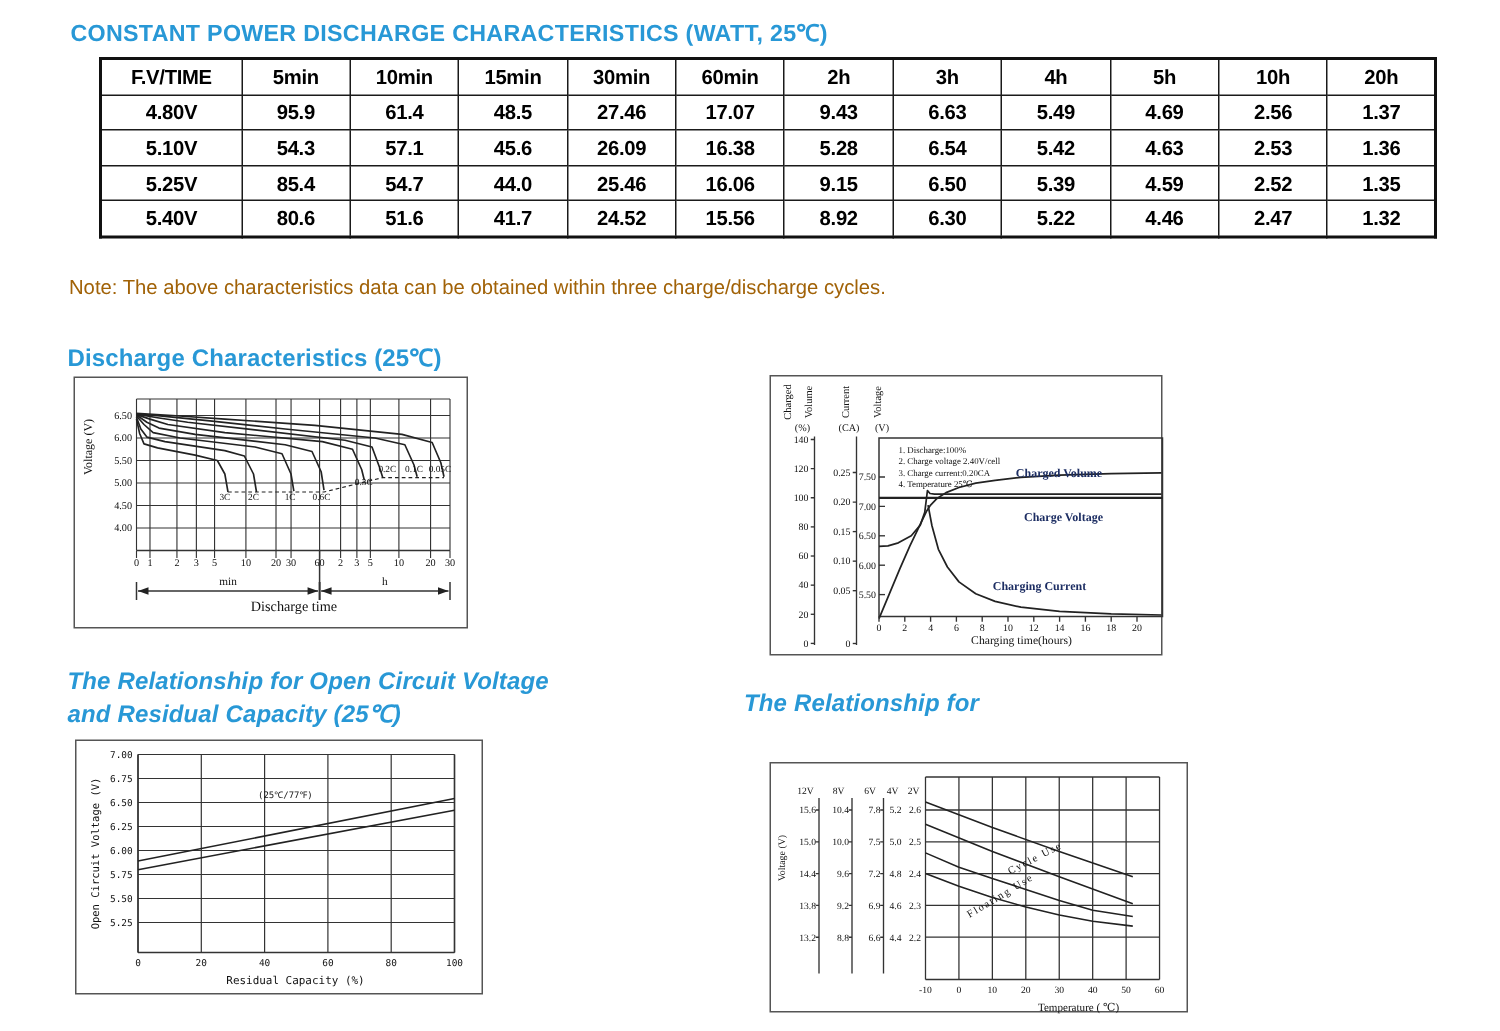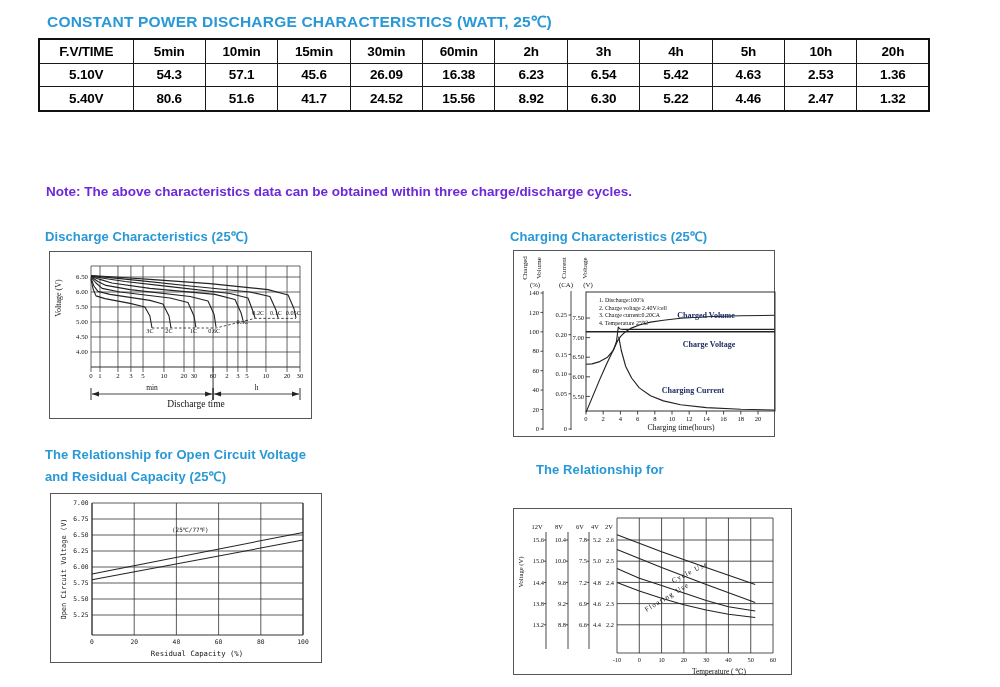--- a/index.html
+++ b/index.html
@@ -1,26 +1,26 @@
 <!DOCTYPE html>
 <html><head>
 <meta charset="utf-8">
 <style>
   html,body{margin:0;padding:0;background:#fff;}
   body{width:1000px;height:687px;position:relative;font-family:"Liberation Sans",sans-serif;overflow:hidden;}
   .page{position:absolute;inset:0;background:#fff;padding-left:48px;}
   .main-title{position:absolute;left:47px;top:10px;font-size:15.5px;font-weight:600;color:#2898d6;letter-spacing:.2px;}
-  table.spec{position:absolute;left:38px;top:38px;width:890px;border-collapse:collapse;table-layout:fixed;border:2.4px solid #111;}
+  table.spec{position:absolute;left:66px;top:38px;width:890px;border-collapse:collapse;table-layout:fixed;border:2.4px solid #111;}
   table.spec th,table.spec td{border:1.7px solid #1a1a1a;font-size:13.5px;font-weight:700;color:#000;text-align:center;padding:0;height:22.6px;letter-spacing:-.2px;}
-  .note{position:absolute;left:46px;top:184px;font-size:13.5px;font-weight:700;color:#6d28d9;}
-  .chart-title{position:absolute;font-size:13px;font-weight:600;color:#2898d6;letter-spacing:.1px;}
+  .note{position:absolute;left:46px;top:184px;font-size:13.5px;font-weight:400;color:#a16207;}
+  .chart-title{position:absolute;font-size:16px;font-weight:600;color:#2898d6;letter-spacing:.1px;}
   #t-discharge{left:45px;top:227px;}
   #t-charging{left:510px;top:227px;}
-  #t-ocv{left:45px;top:444px;line-height:22px;}
-  #t-temp{left:536px;top:458px;line-height:24px;}
+  #t-ocv{left:45px;top:444px;line-height:22px;font-style:italic;}
+  #t-temp{left:496px;top:458px;line-height:24px;font-style:italic;}
   svg.fig{position:absolute;}
   #c-discharge{left:48px;top:250px;}
   #c-charging{left:512px;top:249px;}
   #c-ocv{left:48px;top:490px;}
   #c-temp{left:512px;top:506px;}
 </style>
 </head>
 <body>
 
 <div class="page">
@@ -52,32 +52,60 @@
           <th>2h</th>
           <th>3h</th>
           <th>4h</th>
           <th>5h</th>
           <th>10h</th>
           <th>20h</th>
         </tr>
       </thead>
     <tbody>
         <tr>
+          <td>4.80V</td>
+          <td>95.9</td>
+          <td>61.4</td>
+          <td>48.5</td>
+          <td>27.46</td>
+          <td>17.07</td>
+          <td>9.43</td>
+          <td>6.63</td>
+          <td>5.49</td>
+          <td>4.69</td>
+          <td>2.56</td>
+          <td>1.37</td>
+        </tr>
+        <tr>
           <td>5.10V</td>
           <td>54.3</td>
           <td>57.1</td>
           <td>45.6</td>
           <td>26.09</td>
           <td>16.38</td>
-          <td>6.23</td>
+          <td>5.28</td>
           <td>6.54</td>
           <td>5.42</td>
           <td>4.63</td>
           <td>2.53</td>
           <td>1.36</td>
+        </tr>
+        <tr>
+          <td>5.25V</td>
+          <td>85.4</td>
+          <td>54.7</td>
+          <td>44.0</td>
+          <td>25.46</td>
+          <td>16.06</td>
+          <td>9.15</td>
+          <td>6.50</td>
+          <td>5.39</td>
+          <td>4.59</td>
+          <td>2.52</td>
+          <td>1.35</td>
         </tr>
         <tr>
           <td>5.40V</td>
           <td>80.6</td>
           <td>51.6</td>
           <td>41.7</td>
           <td>24.52</td>
           <td>15.56</td>
           <td>8.92</td>
           <td>6.30</td>
@@ -180,21 +208,20 @@
       <line x1="213.05599999999998" y1="388" x2="213.05599999999998" y2="400" stroke="#333" stroke-width="1"></line>
       <line x1="300" y1="388" x2="300" y2="400" stroke="#333" stroke-width="1"></line>
       <line x1="214.05599999999998" y1="394" x2="299" y2="394" stroke="#333" stroke-width="0.9"></line>
       <path d="M214.05599999999998 394 l7 -2.5 l0 5 z" fill="#222"></path>
       <path d="M299 394 l-7 -2.5 l0 5 z" fill="#222"></path>
       <text x="256.528" y="390" font-size="7.5" text-anchor="middle" font-family="&quot;Liberation Serif&quot;,&quot;DejaVu Serif&quot;,serif" fill="#111">h</text>
       <line x1="213.05599999999998" y1="367" x2="213.05599999999998" y2="400" stroke="#333" stroke-width="1"></line>
       <text x="196" y="407" font-size="9.5" text-anchor="middle" font-family="&quot;Liberation Serif&quot;,&quot;DejaVu Serif&quot;,serif" fill="#111">Discharge time</text>
     </svg>
 
-  <div class="chart-title" id="t-charging">Charging Characteristics (25℃)</div>
   <svg class="fig" id="c-charging" width="265" height="191" viewBox="512 249 265 191">
       <rect x="513.5" y="250.5" width="261" height="186" fill="none" stroke="#555" stroke-width="1"></rect>
       <rect x="586" y="292" width="189" height="119" fill="none" stroke="#333" stroke-width="1"></rect>
       <text x="0" y="0" font-size="7" text-anchor="middle" font-family="&quot;Liberation Serif&quot;,&quot;DejaVu Serif&quot;,serif" fill="#111" transform="translate(527,268) rotate(-90)">Charged</text>
       <text x="0" y="0" font-size="7" text-anchor="middle" font-family="&quot;Liberation Serif&quot;,&quot;DejaVu Serif&quot;,serif" fill="#111" transform="translate(541,268) rotate(-90)">Volume</text>
       <text x="535" y="287" font-size="6.8" text-anchor="middle" font-family="&quot;Liberation Serif&quot;,&quot;DejaVu Serif&quot;,serif" fill="#111">(%)</text>
       <text x="0" y="0" font-size="7" text-anchor="middle" font-family="&quot;Liberation Serif&quot;,&quot;DejaVu Serif&quot;,serif" fill="#111" transform="translate(566,268) rotate(-90)">Current</text>
       <text x="566" y="287" font-size="6.8" text-anchor="middle" font-family="&quot;Liberation Serif&quot;,&quot;DejaVu Serif&quot;,serif" fill="#111">(CA)</text>
       <text x="0" y="0" font-size="7" text-anchor="middle" font-family="&quot;Liberation Serif&quot;,&quot;DejaVu Serif&quot;,serif" fill="#111" transform="translate(587,268) rotate(-90)">Voltage</text>
       <text x="588" y="287" font-size="6.8" text-anchor="middle" font-family="&quot;Liberation Serif&quot;,&quot;DejaVu Serif&quot;,serif" fill="#111">(V)</text>

